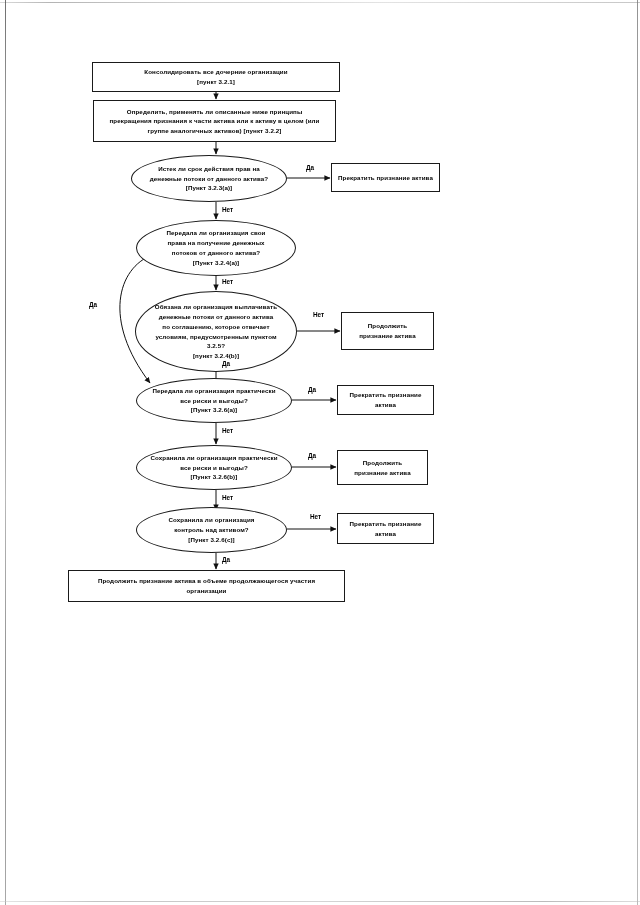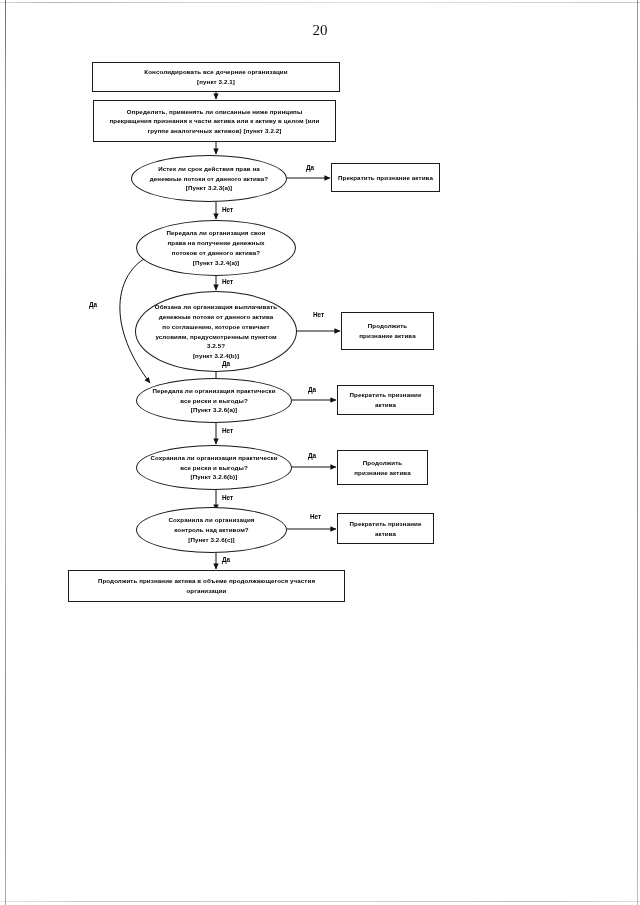--- a/index.html
+++ b/index.html
@@ -47,21 +47,20 @@
 </head>
 <body>
 
 <div id="page">
 
   <div class="scan-edge-top"></div>
   <div class="scan-edge-left"></div>
   <div class="scan-edge-right"></div>
   <div class="scan-edge-bottom"></div>
 
-  <div id="pagenum">20</div>
 
   <svg class="wires" viewBox="0 0 640 905">
     <defs>
       <marker id="ah" markerWidth="7" markerHeight="7" refX="5.6" refY="3" orient="auto">
         <path d="M0,0.3 L6,3 L0,5.7 z" fill="#111"></path>
       </marker>
     </defs>
     <g stroke="#111" stroke-width="1" fill="none" marker-end="url(#ah)">
 
       <path d="M216,92 L216,99"></path>

